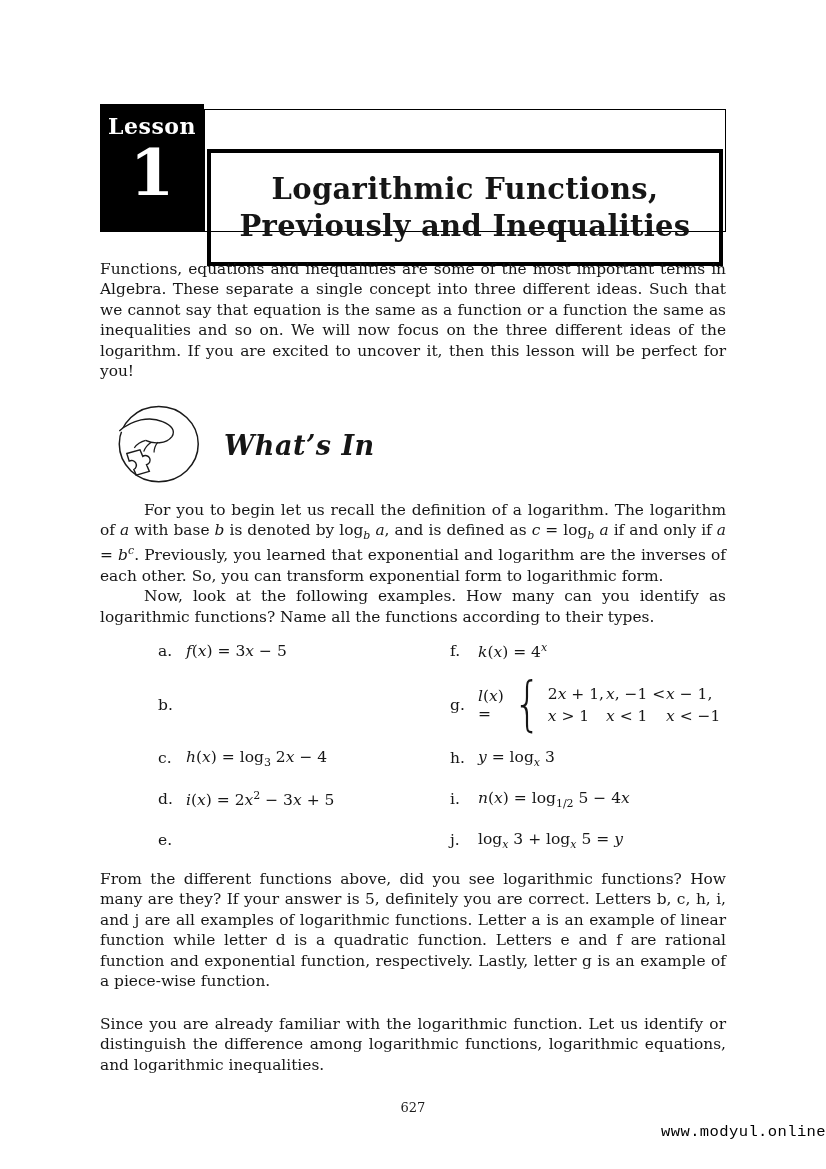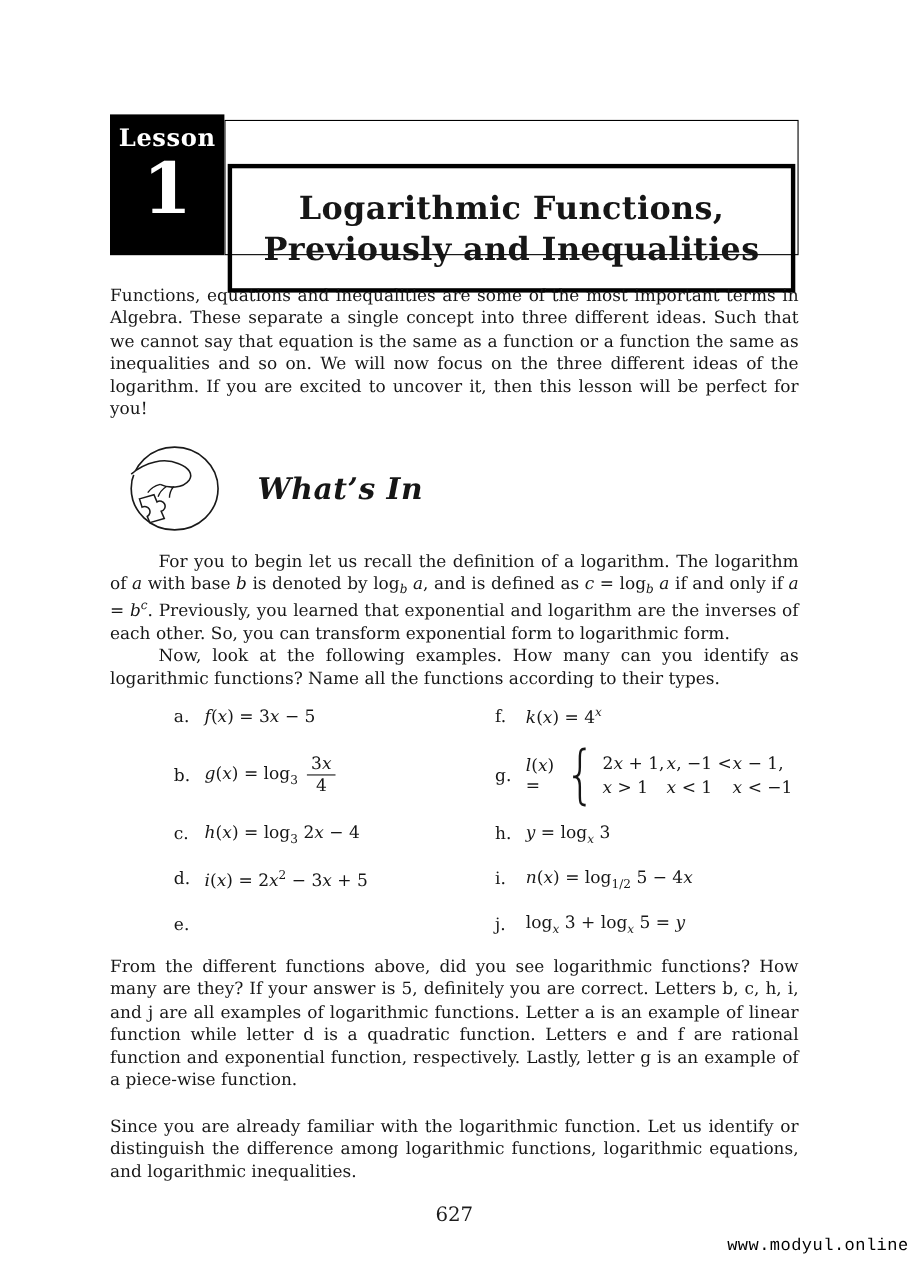--- a/index.html
+++ b/index.html
@@ -31,21 +31,21 @@
     margin-top: 37px;
   }
   .title-line { font-size: 29px; font-weight: bold; letter-spacing: 0.3px; line-height: 1.05; }
 
   
   .para { font-size: 15.4px; line-height: 1.33; text-align: justify; margin: 0; }
   .intro { margin-top: 27px; }
   .indent { text-indent: 44px; }
 
   
-  .whats-in { display: flex; align-items: center; gap: 30px; margin-top: 16px; height: 96px; }
+  .whats-in { display: flex; align-items: center; gap: 20px; margin-top: 16px; height: 96px; }
   .wi-icon { width: 98px; height: 94px; flex: 0 0 auto; margin-left: 6px; }
   .wi-heading { font-size: 27px; font-weight: bold; font-style: italic; letter-spacing: 0.5px; }
 
   .recall { margin-top: 6px; }
 
   
   .fn-grid {
     display: grid;
     grid-template-columns: 292px auto;
     padding-left: 58px;
@@ -72,21 +72,21 @@
   }
   .cases { display: inline-flex; }
   .cases span { display: block; line-height: 1.42; }
 
   .analysis { margin-top: 18px; }
   .closing { margin-top: 22px; }
 
   
   .page-number {
     position: absolute; left: 0; right: 0; bottom: 54px;
-    text-align: center; font-size: 18px; color: #1c1c1c;
+    text-align: center; font-size: 13px; color: #1c1c1c;
   }
   .watermark {
     position: absolute; left: 0; right: 0; bottom: 28px;
     text-align: right; font-size: 15.5px; color: #000000;
     font-family: Liberation Mono, monospace;
     letter-spacing: 0.4px;
   }
 </style>
 </head>
 <body>
@@ -127,21 +127,20 @@
       <span class="fn-label">a.</span>
       <span class="fn-expr"><i>f</i>(<i>x</i>) = 3<i>x</i> − 5</span>
     </div>
     <div class="fn-item">
       <span class="fn-label">f.</span>
       <span class="fn-expr"><i>k</i>(<i>x</i>) = 4<sup><i>x</i></sup></span>
     </div>
 
     <div class="fn-item">
       <span class="fn-label">b.</span>
-      <span class="fn-expr"><i>g</i>(<i>x</i>) = log<sub>3</sub> <span class="frac"><span class="num">3<i>x</i></span><span class="den">4</span></span></span>
     </div>
     <div class="fn-item">
       <span class="fn-label">g.</span>
       <span class="fn-expr"><span class="pw">
             <span class="pw-lead"><i>l</i>(<i>x</i>) =</span>
             <span class="brace">{</span>
             <span class="cases">
               <span>2<i>x</i> + 1, <i>x</i> &gt; 1</span>
               <span><i>x</i>, −1 &lt; <i>x</i> &lt; 1</span>
               <span><i>x</i> − 1, <i>x</i> &lt; −1</span>

